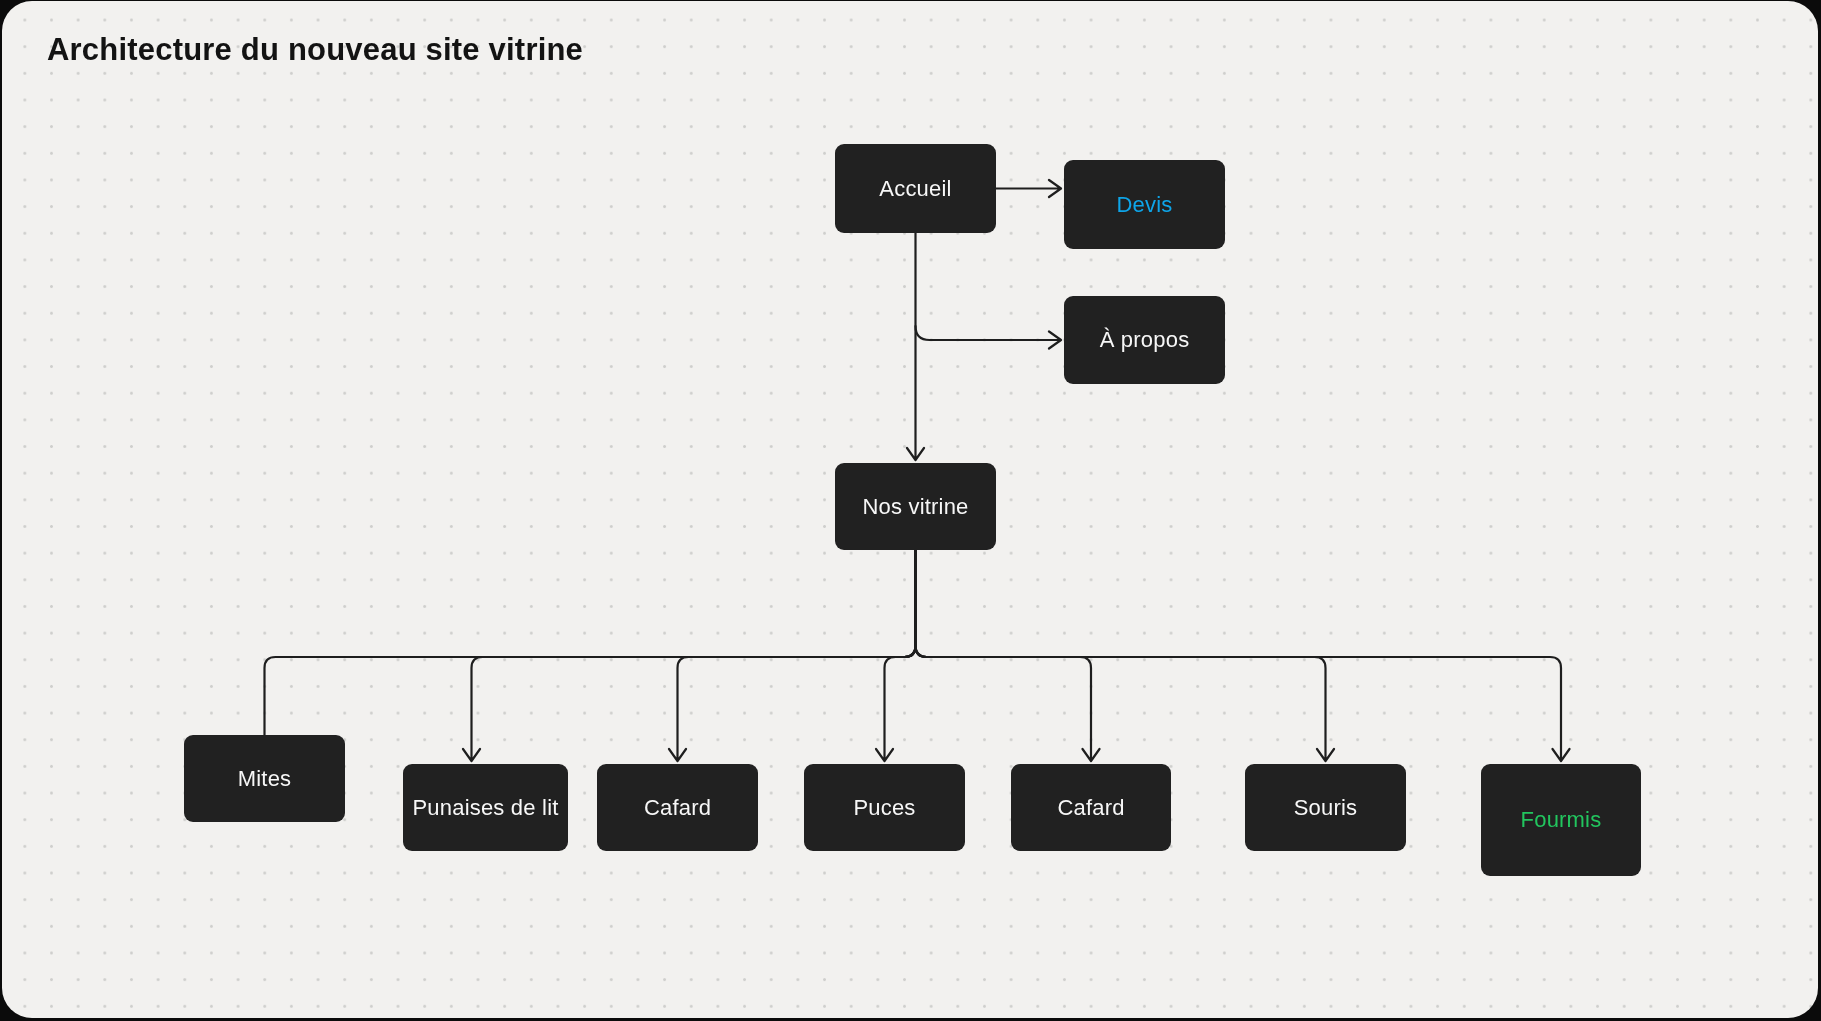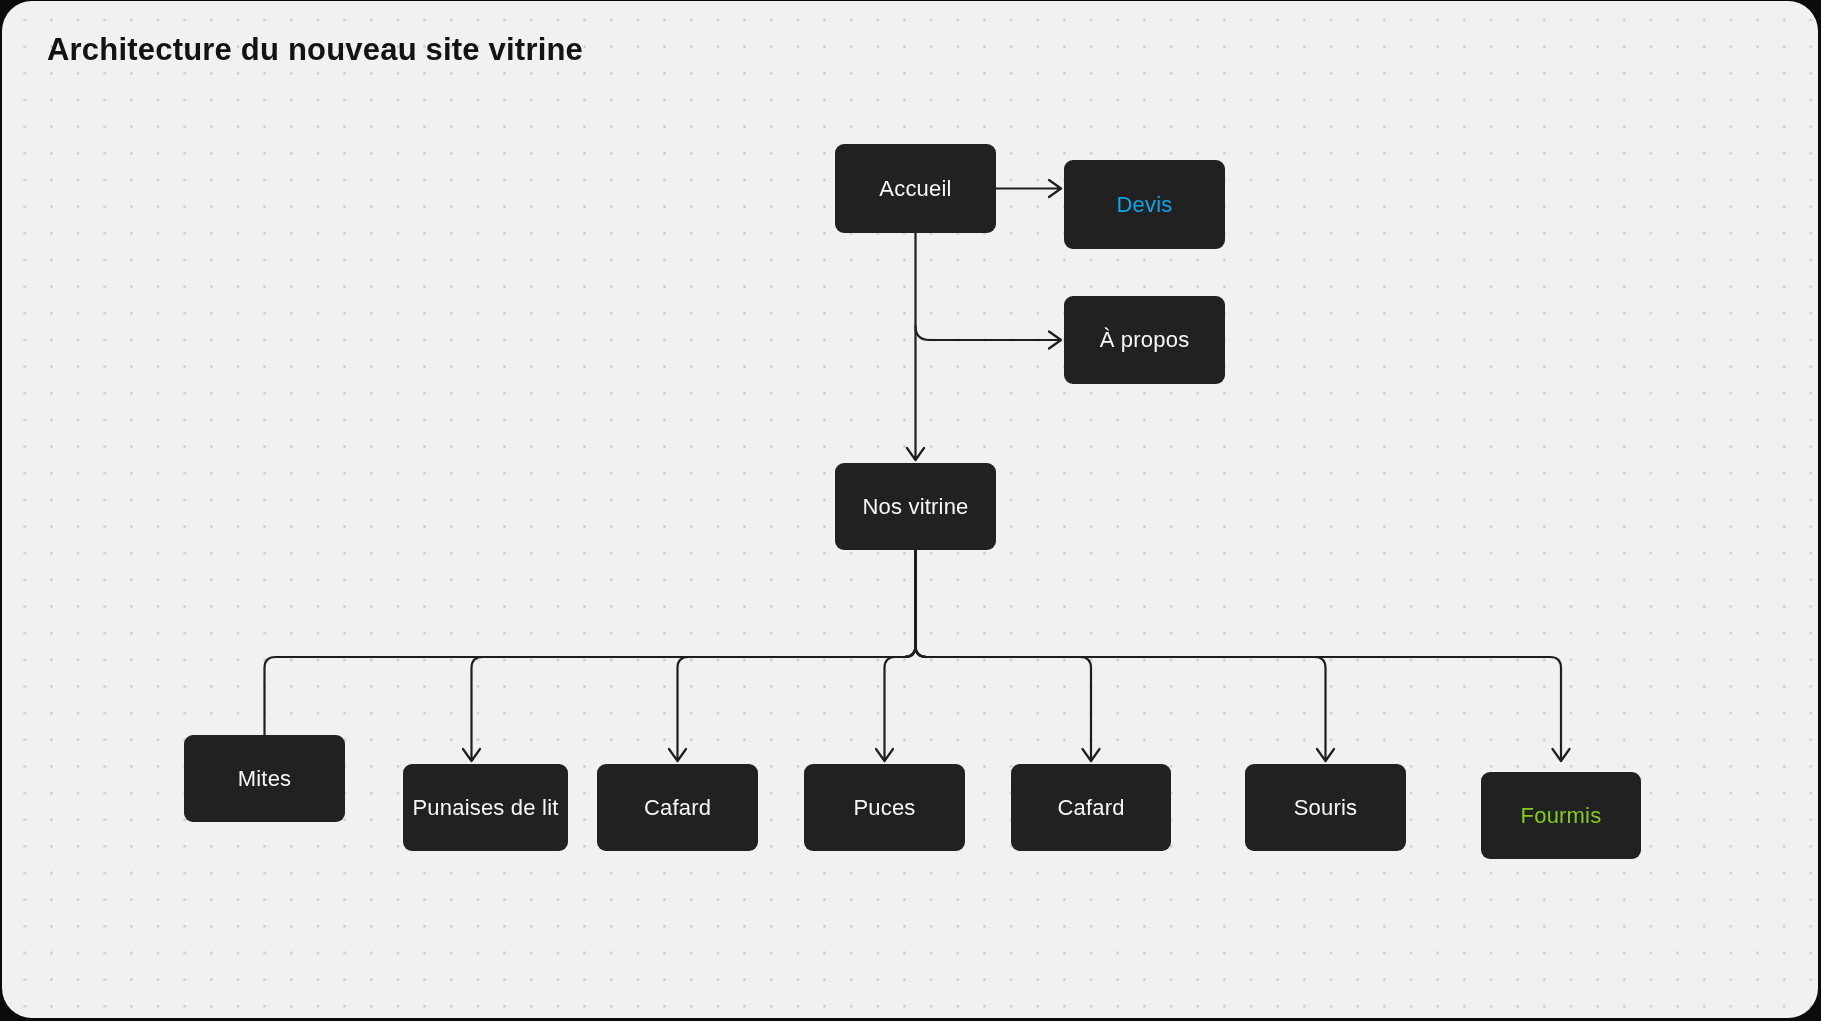--- a/index.html
+++ b/index.html
@@ -93,16 +93,16 @@
         <div class="node" style="left: 833px; top: 143px; width: 161px; height: 89px; background: rgb(33, 33, 33); color: rgb(247, 247, 247);">Accueil</div>
         <div class="node" style="left: 1062px; top: 159px; width: 161px; height: 89px; background: rgb(33, 33, 33); color: #0ea5e9;">Devis</div>
         <div class="node" style="left: 1062px; top: 295px; width: 161px; height: 88px; background: rgb(33, 33, 33); color: rgb(247, 247, 247);">À propos</div>
         <div class="node" style="left: 833px; top: 462px; width: 161px; height: 87px; background: rgb(33, 33, 33); color: rgb(247, 247, 247);">Nos vitrine</div>
         <div class="node" style="left: 182px; top: 734px; width: 161px; height: 87px; background: rgb(33, 33, 33); color: rgb(247, 247, 247);">Mites</div>
         <div class="node" style="left: 401px; top: 763px; width: 165px; height: 87px; background: rgb(33, 33, 33); color: rgb(247, 247, 247);">Punaises de lit</div>
         <div class="node" style="left: 595px; top: 763px; width: 161px; height: 87px; background: rgb(33, 33, 33); color: rgb(247, 247, 247);">Cafard</div>
         <div class="node" style="left: 802px; top: 763px; width: 161px; height: 87px; background: rgb(33, 33, 33); color: rgb(247, 247, 247);">Puces</div>
         <div class="node" style="left: 1009px; top: 763px; width: 160px; height: 87px; background: rgb(33, 33, 33); color: rgb(247, 247, 247);">Cafard</div>
         <div class="node" style="left: 1243px; top: 763px; width: 161px; height: 87px; background: rgb(33, 33, 33); color: rgb(247, 247, 247);">Souris</div>
-        <div class="node" style="left: 1479px; top: 763px; width: 160px; height: 87px; background: rgb(33, 33, 33); color: #84cc16; margin-top: 8px;">Fourmis</div>
+        <div class="node" style="left: 1479px; top: 763px; width: 160px; height: 112px; background: rgb(33, 33, 33); color: #22c55e;">Fourmis</div>
       </div>
   </div>
 </div>
 
 </body></html>

